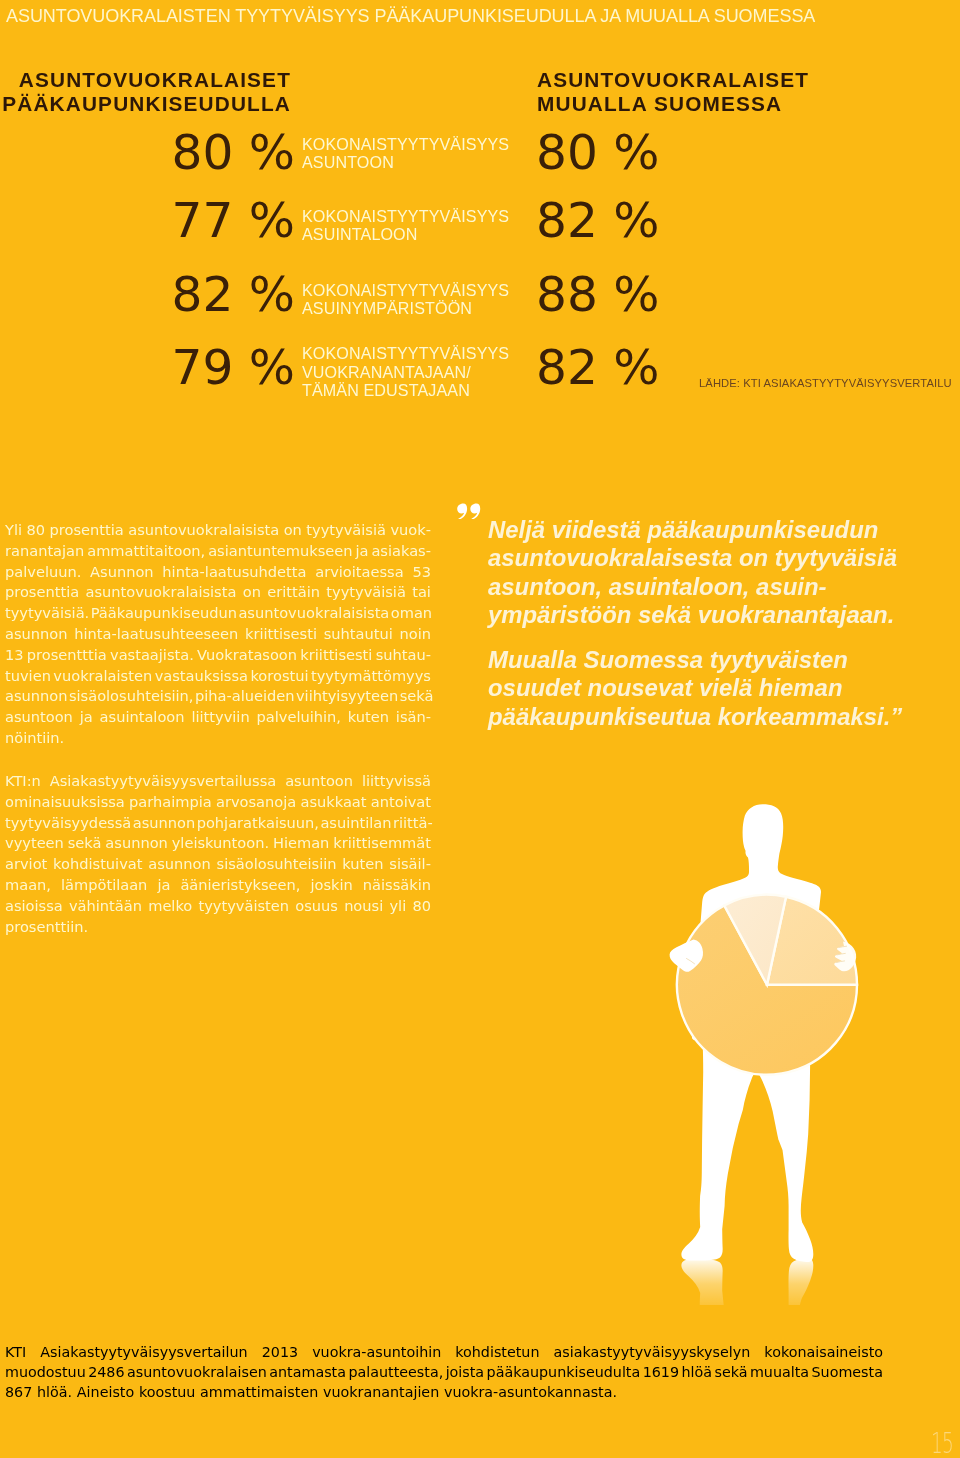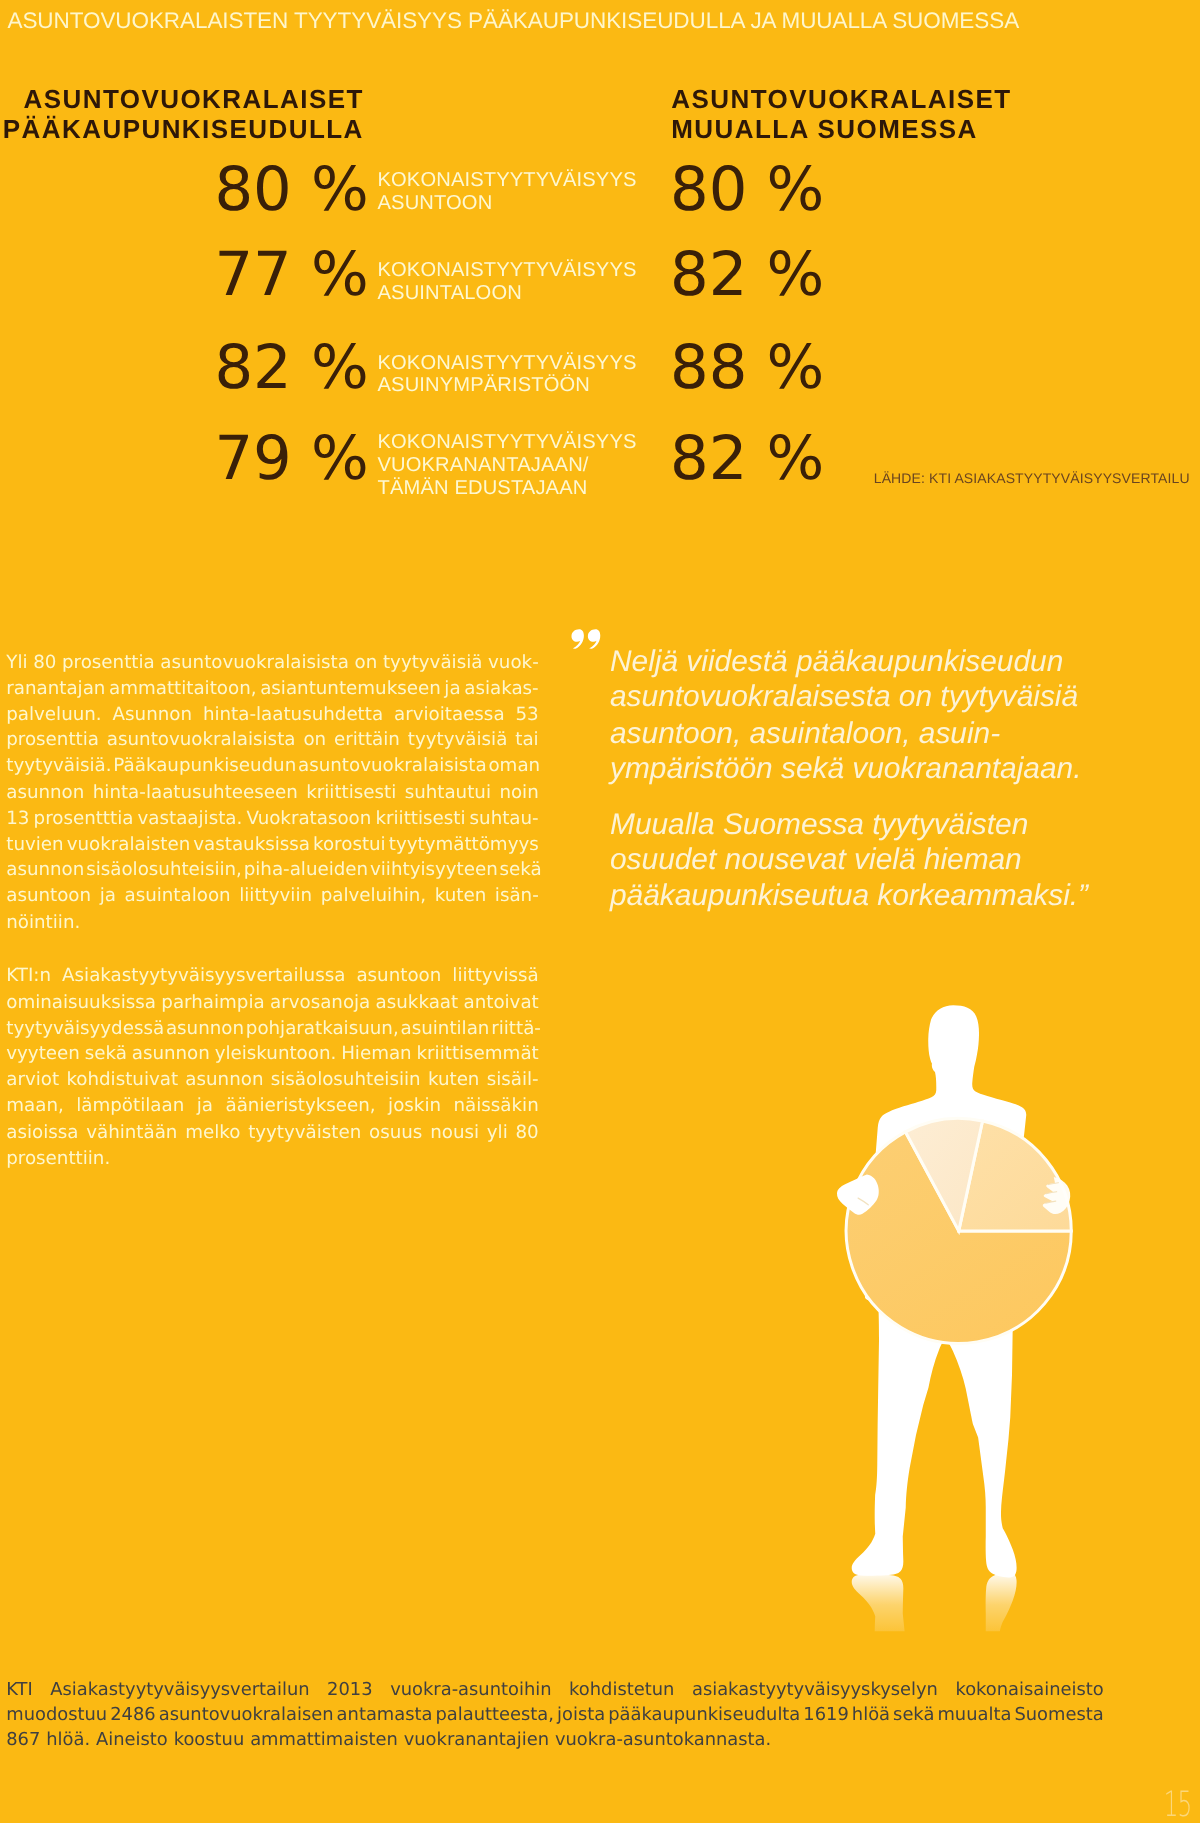--- a/index.html
+++ b/index.html
@@ -40,26 +40,26 @@
 
   
   .body-col{left:5px;width:426px;color:#FEF7CE;font-family:"DejaVu Sans",sans-serif;
             font-size:14.6px;line-height:20.8px;letter-spacing:0px;font-weight:400;}
   #p1{top:520px;}
   #p2{top:771px;}
 
   
   #quote-mark{left:456px;top:503px;width:26px;height:17px;}
   .quote-p{left:488px;width:400px;color:#FDF3D6;font-style:italic;
-           font-size:23.9px;line-height:28.3px;font-weight:400;letter-spacing:0px;}
+           font-size:23.9px;line-height:28.3px;font-weight:700;letter-spacing:0px;}
   #q1{top:516px;}
   #q2{top:646px;}
 
   
-  #footer{left:5px;top:1342px;width:878px;color:#404040;
+  #footer{left:5px;top:1342px;width:878px;color:#000000;
           font-family:"DejaVu Sans",sans-serif;font-size:14.3px;line-height:20.1px;}
   #pageno{left:890px;top:1430px;width:63px;text-align:right;font-size:28px;
           line-height:28px;color:#FCD77A;font-weight:200;letter-spacing:-1.2px;
           font-family:"DejaVu Sans",sans-serif;
           transform:scaleX(0.66);transform-origin:100% 0;}
 
   svg{display:block;}
 </style>
 </head>
 <body>

